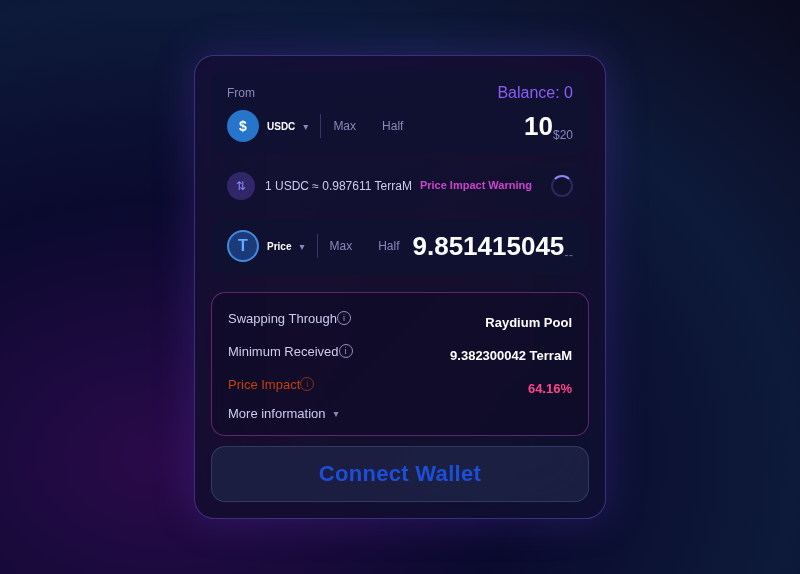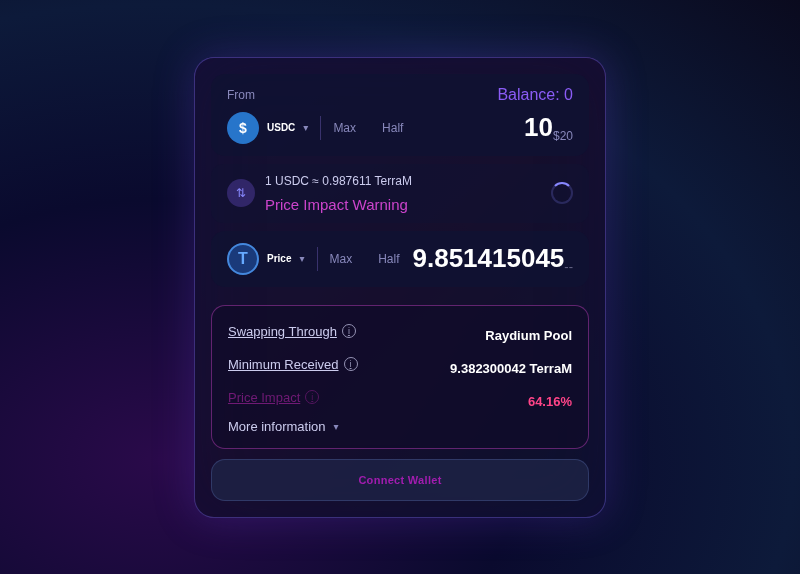--- a/index.html
+++ b/index.html
@@ -175,33 +175,33 @@
       background: rgba(80, 60, 160, 0.5);
       display: flex;
       align-items: center;
       justify-content: center;
       color: #8888ff;
       font-size: 12px;
     }
 
     .swap-info-text {
       display: flex;
-      flex-direction: column;
+      flex-direction: row;
       gap: 8px;
     }
 
     .swap-rate {
       font-size: 12px;
       color: #ccccee;
     }
 
     .price-impact-warning {
-      font-size: 15px;
+      font-size: 11px;
       color: #cc44cc;
-      font-weight: 400;
+      font-weight: 700;
     }
 
     .loading-spinner {
       width: 22px;
       height: 22px;
       border: 2px solid rgba(100, 100, 200, 0.3);
       border-top: 2px solid #8888ff;
       border-radius: 50%;
       animation: spin 1s linear infinite;
     }
@@ -226,30 +226,28 @@
       align-items: center;
       margin-bottom: 10px;
     }
 
     .detail-row:last-child {
       margin-bottom: 0;
     }
 
     .detail-label {
       display: flex;
-      align-items: center;
-      gap: 5px;
+      align-items: flex-start;
       font-size: 13px;
       color: #ccccee;
       font-weight: 500;
-      text-decoration: underline;
     }
 
     .detail-label.pink {
-      color: #701a75;
+      color: #c2410c;
     }
 
     .info-icon {
       width: 14px;
       height: 14px;
       border-radius: 50%;
       border: 1px solid currentColor;
       display: flex;
       align-items: center;
       justify-content: center;
@@ -285,22 +283,22 @@
       color: #8888bb;
     }
 
     
     .connect-btn {
       width: 100%;
       padding: 14px;
       background: rgba(30, 35, 70, 0.8);
       border: 1px solid rgba(80, 100, 160, 0.4);
       border-radius: 14px;
-      color: #a21caf;
-      font-size: 11px;
+      color: #1d4ed8;
+      font-size: 22px;
       font-weight: 600;
       cursor: pointer;
       font-family: inherit;
       transition: all 0.2s;
       letter-spacing: 0.3px;
     }
 
     .dash-line {
       font-size: 13px;
       color: #666688;

